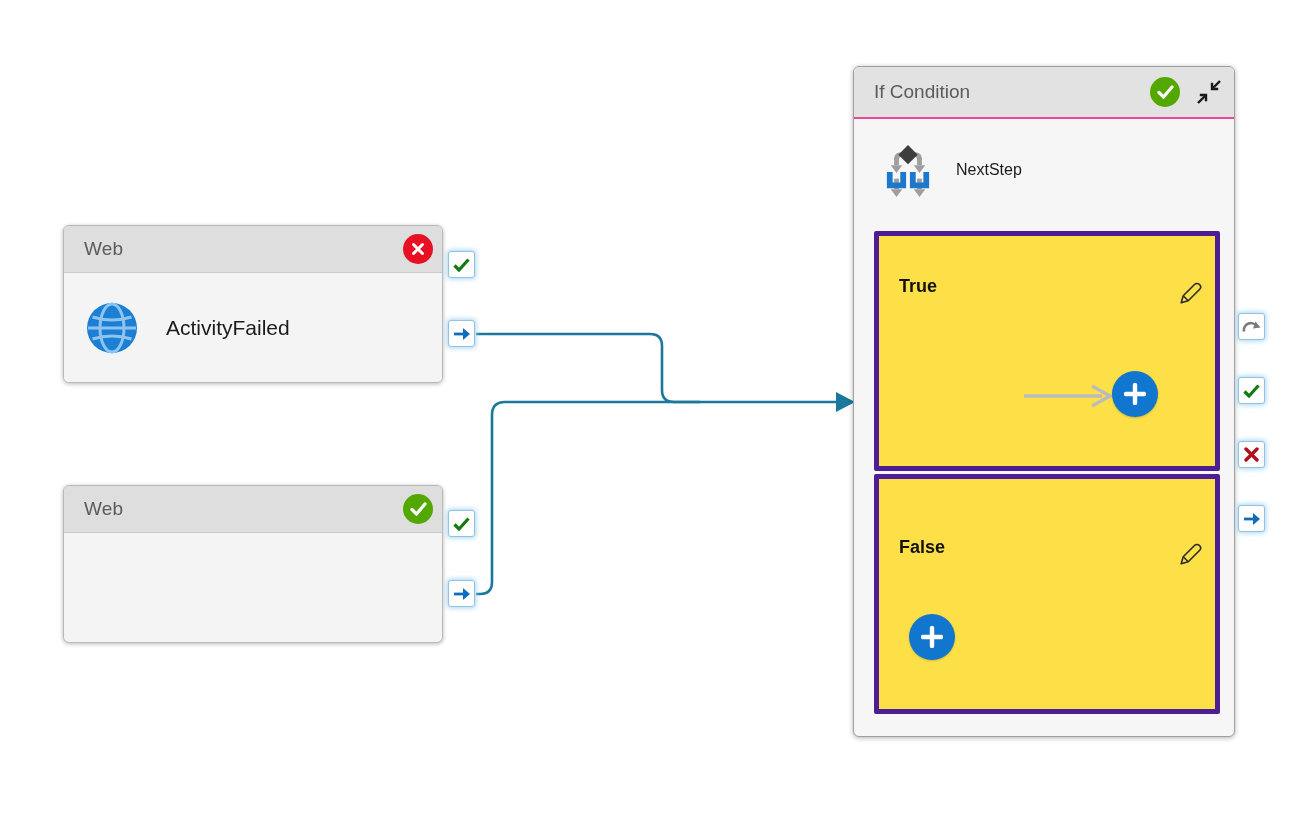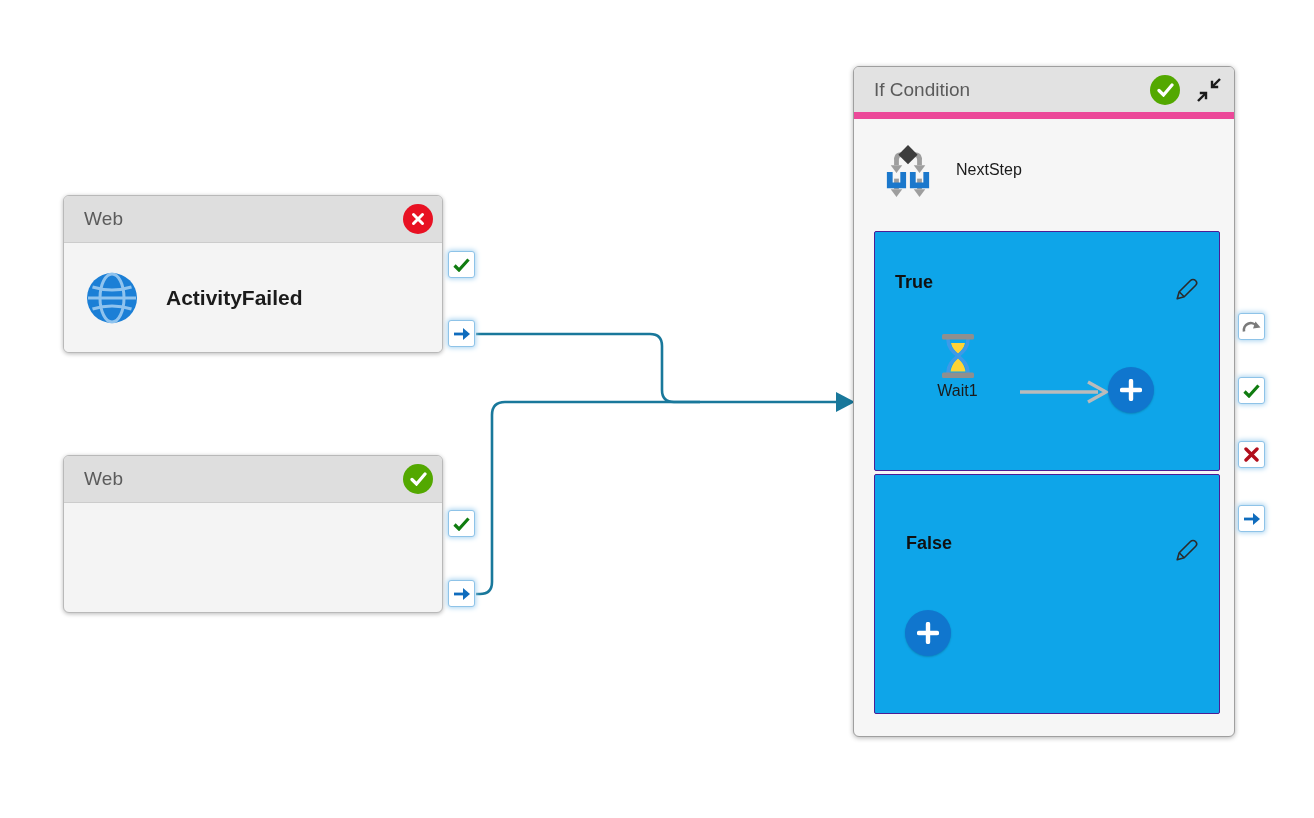--- a/index.html
+++ b/index.html
@@ -2,61 +2,61 @@
 <html><head>
 <meta charset="utf-8">
 <style>
   * { margin:0; padding:0; box-sizing:border-box; }
   html,body { width:1314px; height:818px; background:#ffffff; overflow:hidden;
               font-family:"Liberation Sans", sans-serif; }
   #canvas { position:relative; width:1314px; height:818px; background:#ffffff; }
 
   
   .node { position:absolute; border:1px solid #b9b9b9; border-radius:6px;
-          box-shadow:0 1px 4px rgba(0,0,0,0.28); background:#f4f4f4; overflow:hidden; }
+          box-shadow:0 1px 4px rgba(0,0,0,0.28); background:#f4f4f4; overflow:hidden;margin-top:30px; }
   .node-header { display:flex; align-items:center; background:#dedede;
                  border-bottom:1px solid #cccccc; padding:0 9px 0 20px; }
   .node-title { flex:1; font-size:19px; color:#5b5b5b; letter-spacing:0.2px; }
   .badge { width:30px; height:30px; border-radius:50%; flex:0 0 auto;
            display:flex; align-items:center; justify-content:center; }
   .badge.err { background:#e81123; }
   .badge.ok  { background:#53a800; }
 
   .web-body { display:flex; align-items:center; gap:28px; padding-left:22px; height:110px;
               background:#f4f4f4; }
-  .web-name { font-size:21px; color:#1b1b1b;font-weight:bold; }
+  .web-name { font-size:21px; color:#1b1b1b; }
 
   
   .port { position:absolute; width:27px; height:27px; background:#ffffff;
           border:1px solid #8ec3e8; border-radius:3px;
           box-shadow:0 0 5px 1px #aad4f0; display:flex; align-items:center; justify-content:center; }
 
   
   .if-node { position:absolute; left:853px; top:66px; width:382px; height:671px;
              border:1px solid #9f9f9f; border-radius:6px; background:#f6f6f6;
              box-shadow:0 1px 5px rgba(0,0,0,0.3); }
   .if-header { position:absolute; left:0; top:0; right:0; height:52px;
                display:flex; align-items:center; gap:14px;
-               background:#e2e2e2; border-bottom:7px solid #ec4899;
+               background:#e2e2e2; border-bottom:2px solid #ec4899;
                border-radius:5px 5px 0 0; padding:0 10px 0 20px; }
   .if-title { flex:1; font-size:19px; color:#5b5b5b; }
   .collapse-btn { width:30px; height:30px; display:flex; align-items:center;
                   justify-content:center; cursor:pointer; }
 
   .if-activity-row { position:absolute; left:30px; top:74px; height:58px;
                      display:flex; align-items:center; gap:24px; }
   .if-name { font-size:16px; color:#1b1b1b; }
 
   .branch-card { position:absolute; left:20px; width:346px; height:240px;
-                 background:#0ea5e9; border:1px solid #4c1d95; border-radius:2px; }
+                 background:#fde047; border:5px solid #4c1d95; border-radius:2px; }
   .branch-card.true-card  { top:164px; }
   .branch-card.false-card { top:407px; }
   .branch-label { position:absolute; left:20px; font-size:18px; font-weight:700; color:#111111; }
   .true-card  .branch-label { top:40px; }
-  .false-card .branch-label { top:58px;margin-left:11px; }
+  .false-card .branch-label { top:58px; }
   .edit-btn { position:absolute; width:30px; height:30px; display:flex; align-items:center;
               justify-content:center; cursor:pointer; }
   .true-card  .edit-btn { left:296px; top:42px; }
   .false-card .edit-btn { left:296px; top:60px; }
 
   .inner-activity { position:absolute; left:40px; top:102px; width:85px;
                     display:flex; flex-direction:column; align-items:center; gap:4px; }
   .inner-activity .inner-name { font-size:16px; color:#1b1b1b; }
 
   .next-arrow { position:absolute; left:143px; top:148px; }
@@ -180,33 +180,20 @@
     </div>
 
     <div class="branch-card true-card">
       <span class="branch-label">True</span>
       <span class="edit-btn">
         <svg width="28" height="28" viewBox="0 0 28 28" fill="none" stroke="#2b2b2b" stroke-width="1.6" stroke-linejoin="round">
           <path d="M7.2,16.8 L18.5,5.5 C19.9,4.1 22.1,4.1 23.5,5.5 C24.9,6.9 24.9,9.1 23.5,10.5 L12.2,21.8 L5.2,23.8 Z"></path>
           <line x1="7.2" y1="16.8" x2="12.2" y2="21.8"></line>
         </svg>
       </span>
-      <div class="inner-activity">
-        <svg width="38" height="44" viewBox="0 0 38 44">
-          <path d="M12,9 C13,14 16,17 19,20 C22,17 25,14 26,9 Z" fill="#ffd335"></path>
-          <path d="M19,24 C15,28 12.5,31.5 11.5,37.5 H26.5 C25.5,31.5 23,28 19,24 Z" fill="#ffd335"></path>
-          <g stroke="#3d9ae8" stroke-width="3.6" fill="none" stroke-linecap="round">
-            <path d="M9,5.5 C9,14 14.5,18 19,22 C14.5,26 9,30 9,38.5"></path>
-            <path d="M29,5.5 C29,14 23.5,18 19,22 C23.5,26 29,30 29,38.5"></path>
-          </g>
-          <rect x="3" y="0" width="32" height="5.5" rx="1.5" fill="#8f8f8f"></rect>
-          <rect x="3" y="38.5" width="32" height="5.5" rx="1.5" fill="#8f8f8f"></rect>
-        </svg>
-        <span class="inner-name">Wait1</span>
-      </div>
       <svg class="next-arrow" width="92" height="24" viewBox="0 0 92 24">
         <line x1="2" y1="12" x2="80" y2="12" stroke="#bbbbbb" stroke-width="3.4"></line>
         <path d="M70,2 L88,12 L70,22" stroke="#bbbbbb" stroke-width="3.4" fill="none"></path>
       </svg>
       <span class="add-btn">
         <svg width="22" height="22" viewBox="0 0 22 22">
           <line x1="11" y1="2" x2="11" y2="20" stroke="#ffffff" stroke-width="4.4" stroke-linecap="round"></line>
           <line x1="2" y1="11" x2="20" y2="11" stroke="#ffffff" stroke-width="4.4" stroke-linecap="round"></line>
         </svg>
       </span>

